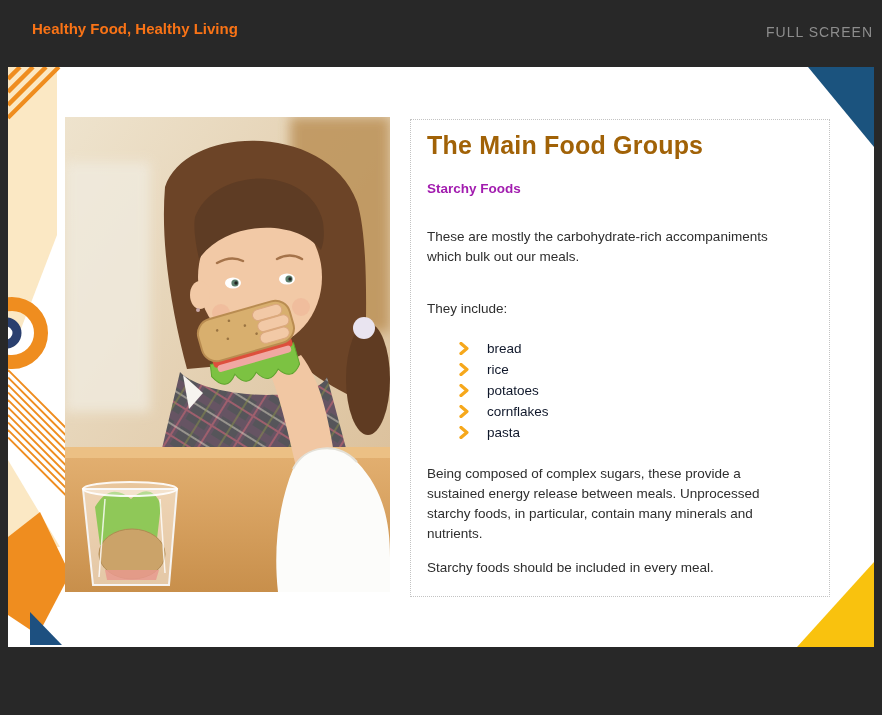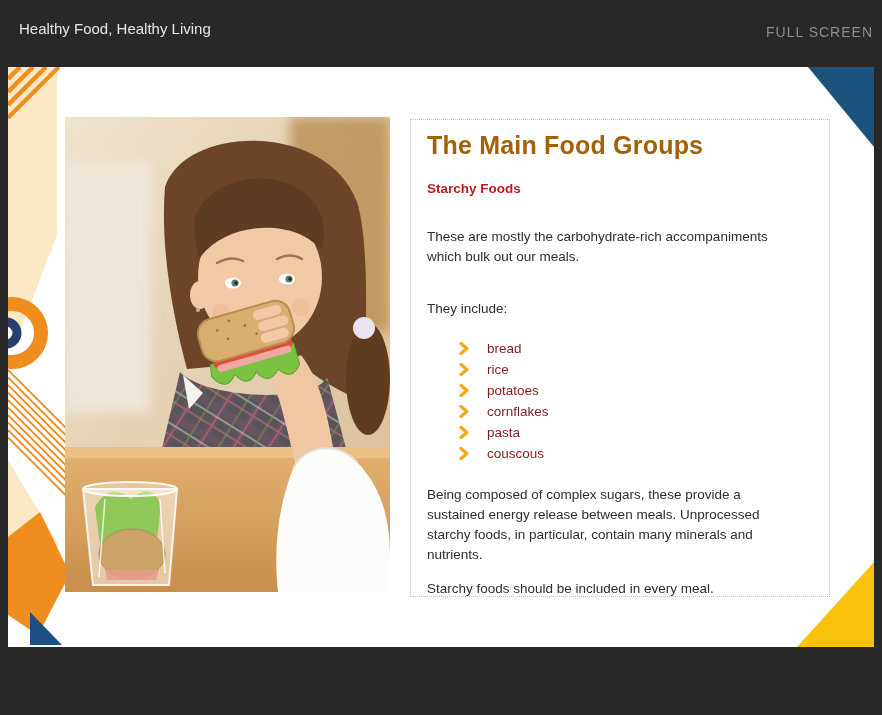--- a/index.html
+++ b/index.html
@@ -1,37 +1,37 @@
 <!DOCTYPE html>
 <html><head>
 <meta charset="utf-8">
 <style>
   html,body{margin:0;padding:0;}
   body{width:882px;height:715px;background:#282828;font-family:"Liberation Sans",sans-serif;overflow:hidden;}
   .app{position:relative;width:882px;height:715px;background:#282828;overflow:hidden;}
 
   
-  .course-title{position:absolute;left:19px;top:20px;font-size:15px;color:#e5e5e5;}
+  .course-title{position:absolute;left:32px;top:20px;font-size:15px;color:#f97316;font-weight:bold;}
   .fullscreen-btn{position:absolute;right:9px;top:24px;font-size:14px;letter-spacing:1px;color:#8d8d8d;
     background:none;border:none;font-family:"Liberation Sans",sans-serif;cursor:pointer;padding:0;}
 
   
   .slide{position:absolute;left:8px;top:67px;width:866px;height:580px;background:#ffffff;overflow:hidden;}
   .deco-svg{position:absolute;left:0;top:0;width:866px;height:580px;}
   .photo{position:absolute;left:57px;top:50px;width:325px;height:475px;}
 
   .content-box{position:absolute;left:402px;top:52px;width:420px;height:478px;box-sizing:border-box;
     border:1px dotted #c3c3c3;padding:8px 10px 0 16px;}
   .slide-title{margin:0;font-size:25px;line-height:34px;font-weight:bold;color:#a16207;letter-spacing:.2px;}
-  .subtitle{margin:19px 0 0;font-size:13.5px;line-height:16px;font-weight:bold;color:#b91c1c;}
+  .subtitle{margin:19px 0 0;font-size:13.5px;line-height:16px;font-weight:bold;color:#a21caf;}
   .para{font-size:13.5px;line-height:20px;color:#2e2e2e;width:374px;}
   .p1{margin-top:30px;}
   .list-intro{margin-top:32px;}
   .food-list{list-style:none;margin:19px 0 0 32px;padding:0;}
-  .food-list li{display:flex;align-items:center;height:21px;font-size:13.5px;color:#7f1d1d;}
+  .food-list li{display:flex;align-items:center;height:21px;font-size:13.5px;color:#0f172a;}
   .bullet-icon{width:11px;height:13px;margin-right:17px;flex:0 0 auto;}
   .p2{margin-top:21px;}
   .p3{}
 
   
   .player{position:absolute;left:0;top:647px;width:882px;height:68px;}
 </style>
 </head>
 <body>
 
@@ -201,26 +201,20 @@
               <path d="M2.2 1.5 L8.6 7 L2.2 12.5" fill="none" stroke="#F6A81C" stroke-width="3.6" stroke-linecap="round" stroke-linejoin="round"></path>
             </svg>
           <span>cornflakes</span>
           </li>
         <li>
           <svg class="bullet-icon" viewBox="0 0 12 14">
               <path d="M2.2 1.5 L8.6 7 L2.2 12.5" fill="none" stroke="#F6A81C" stroke-width="3.6" stroke-linecap="round" stroke-linejoin="round"></path>
             </svg>
           <span>pasta</span>
           </li>
-        <li>
-          <svg class="bullet-icon" viewBox="0 0 12 14">
-              <path d="M2.2 1.5 L8.6 7 L2.2 12.5" fill="none" stroke="#F6A81C" stroke-width="3.6" stroke-linecap="round" stroke-linejoin="round"></path>
-            </svg>
-          <span>couscous</span>
-          </li>
       </ul>
       <p class="para p2">Being composed of complex sugars, these provide a sustained energy release between meals. Unprocessed starchy foods, in particular, contain many minerals and nutrients.</p>
       <p class="para p3">Starchy foods should be included in every meal.</p>
     </div>
   </div>
 
   <div class="player">
     
     
     

